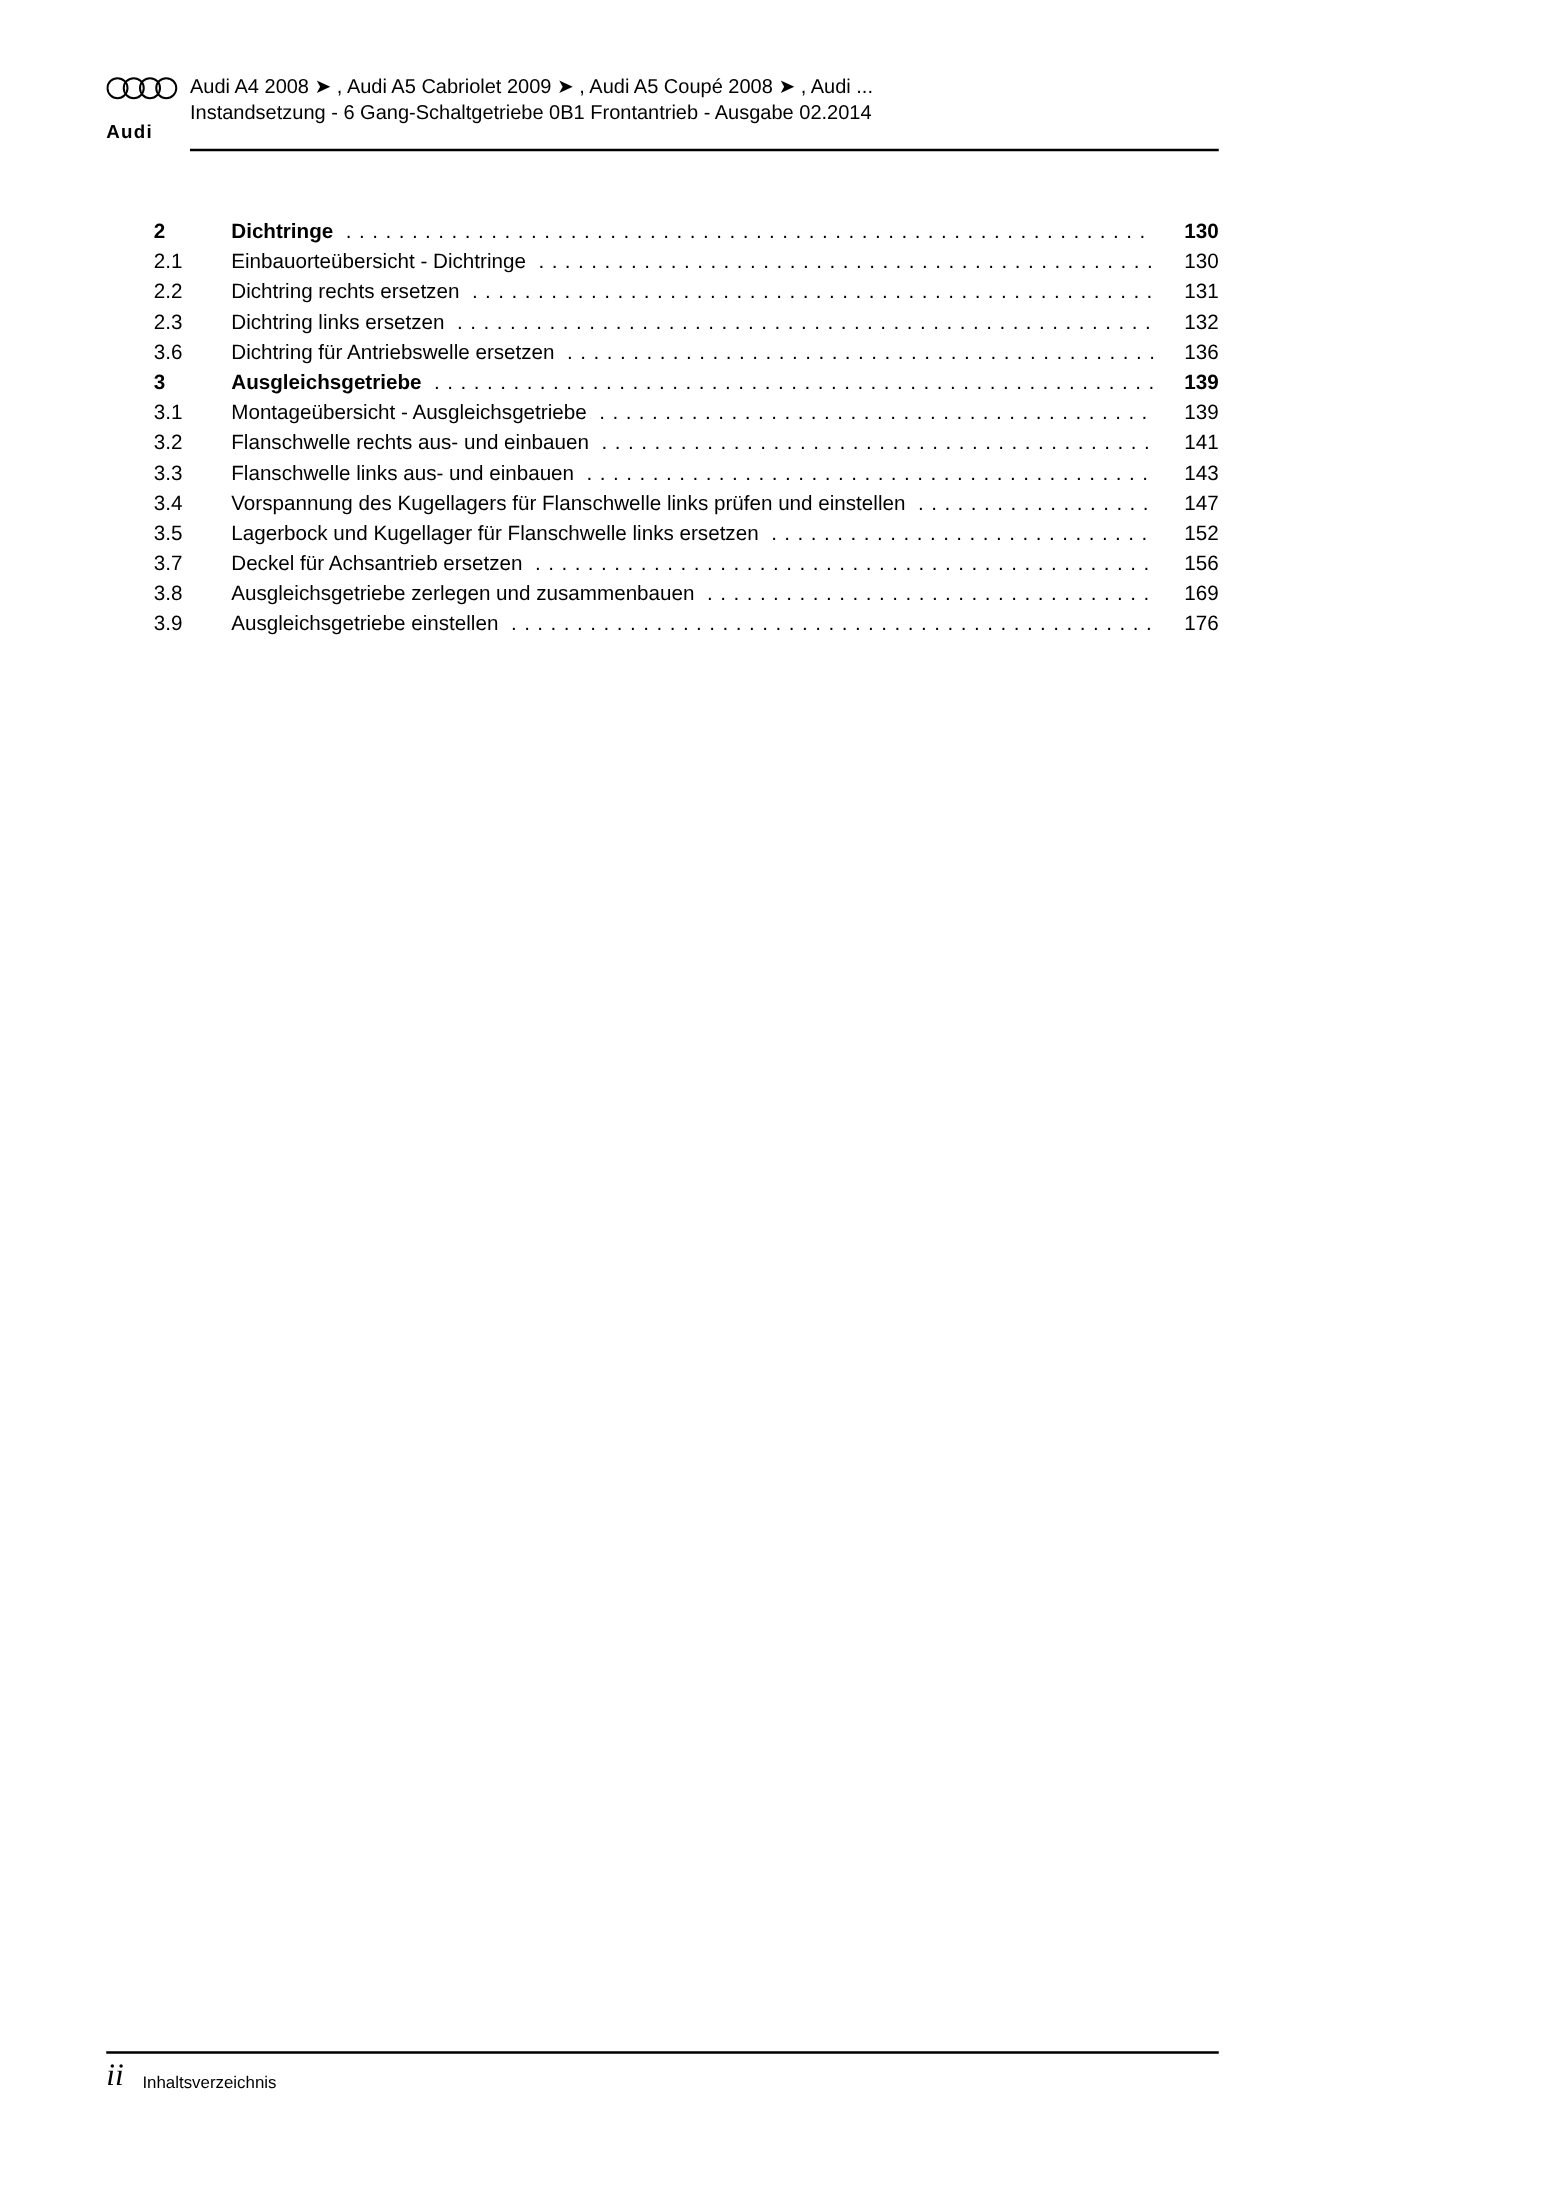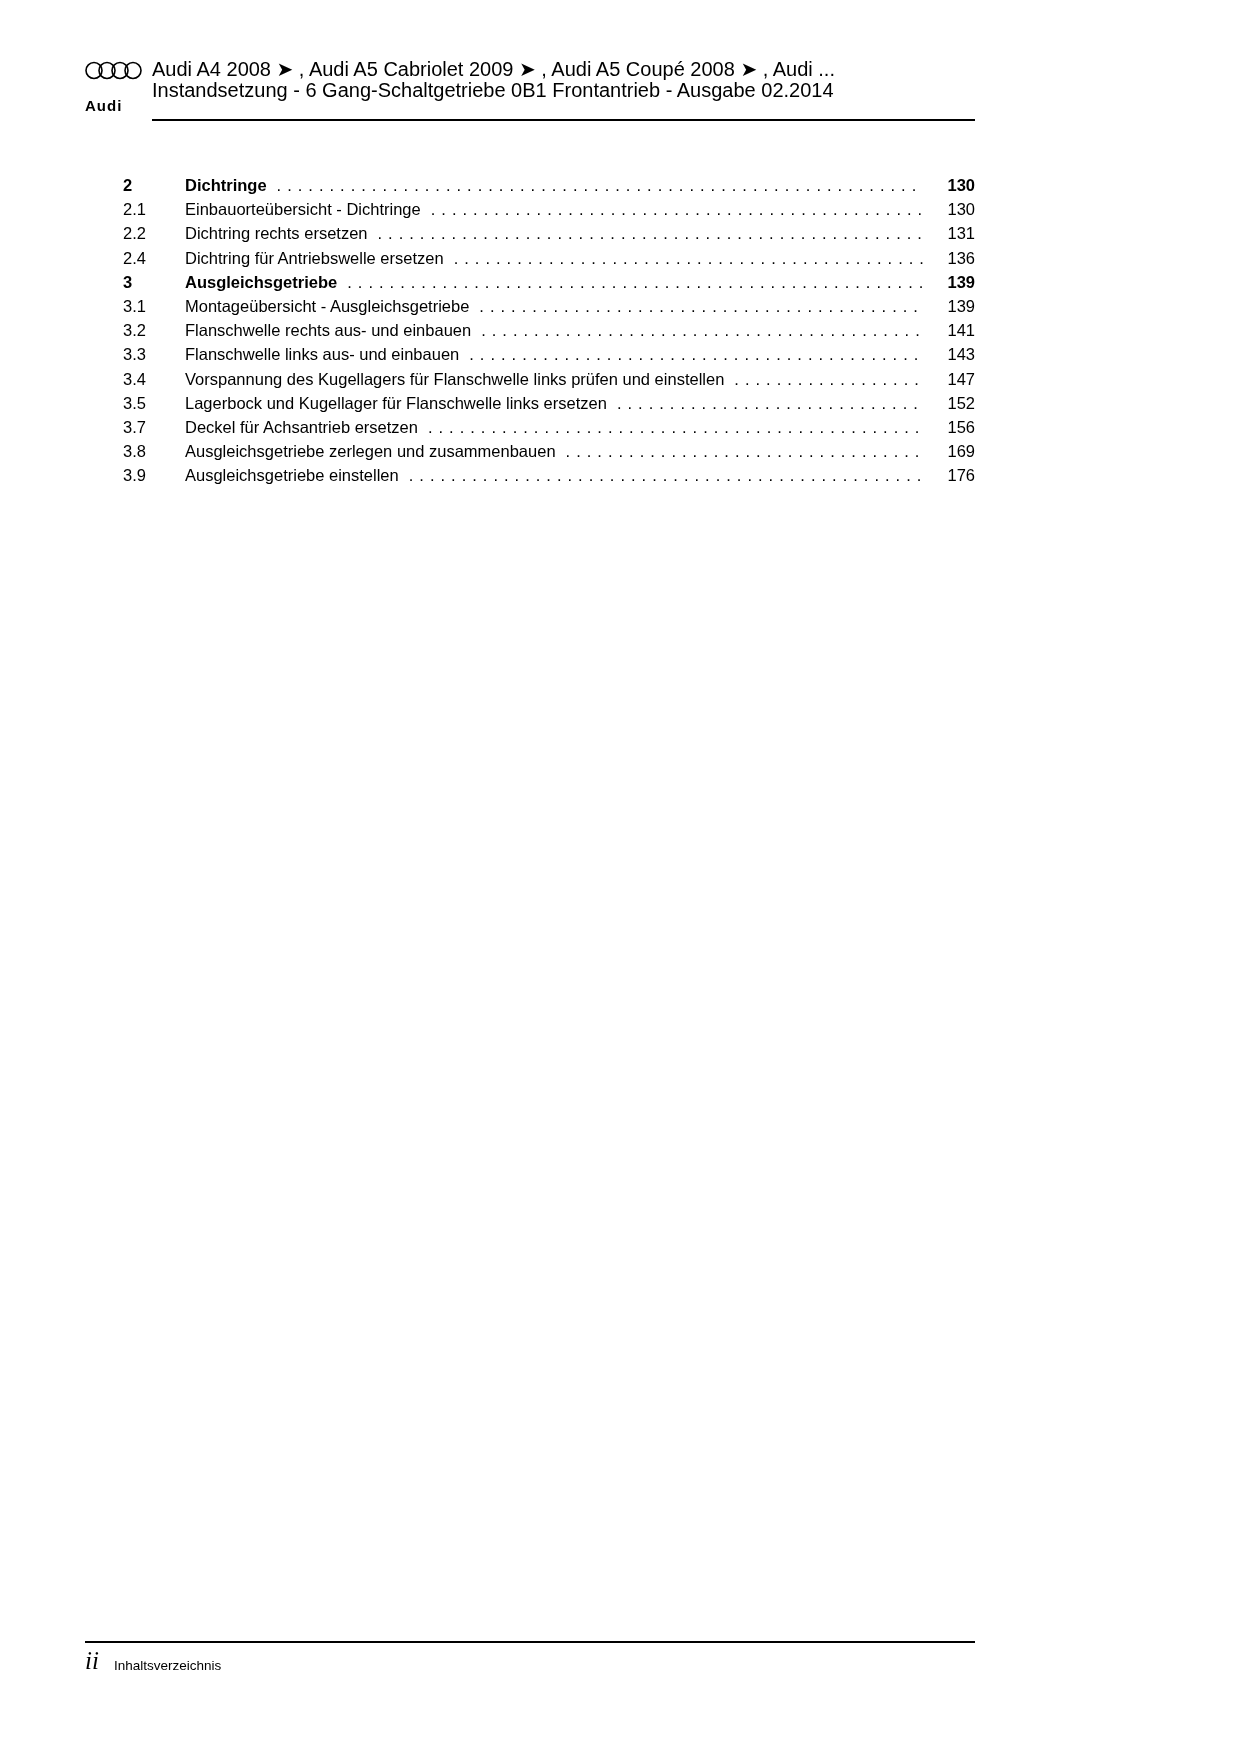--- a/index.html
+++ b/index.html
@@ -19,21 +19,21 @@
   
   .header { display: flex; align-items: flex-start; }
   .logo-block { width: 67px; flex: none; }
   .rings { display: block; margin-top: 2px; }
   .wordmark {
     font-weight: bold;
     font-size: 15px;
     letter-spacing: 1px;
     margin-top: 16px;
   }
-  .header-text { font-size: 20px; line-height: 21px; padding-top: 1px; }
+  .header-text { font-size: 16px; line-height: 21px; padding-top: 1px; }
   .header-rule {
     margin-left: 67px;
     margin-top: 5px;
     border-bottom: 2px solid #000;
   }
   
   .toc { margin-top: 52px; margin-left: 38px; font-size: 16.5px; }
   .toc-row { display: flex; align-items: baseline; height: 24.2px; line-height: 24.2px; }
   .toc-row.bold .num,
   .toc-row.bold .title,
@@ -109,23 +109,29 @@
     <span class="page-num">130</span>
   </div>
 
   <div class="toc-row">
     <span class="num">2.2</span>
     <span class="title">Dichtring rechts ersetzen</span>
     <span class="dots"></span>
     <span class="page-num">131</span>
   </div>
 
-
-  <div class="toc-row">
-    <span class="num">2.4</span>
+  <div class="toc-row">
+    <span class="num">2.3</span>
+    <span class="title">Dichtring links ersetzen</span>
+    <span class="dots"></span>
+    <span class="page-num">132</span>
+  </div>
+
+  <div class="toc-row">
+    <span class="num">3.6</span>
     <span class="title">Dichtring für Antriebswelle ersetzen</span>
     <span class="dots"></span>
     <span class="page-num">136</span>
   </div>
 
   <div class="toc-row bold">
     <span class="num">3</span>
     <span class="title">Ausgleichsgetriebe</span>
     <span class="dots"></span>
     <span class="page-num">139</span>

